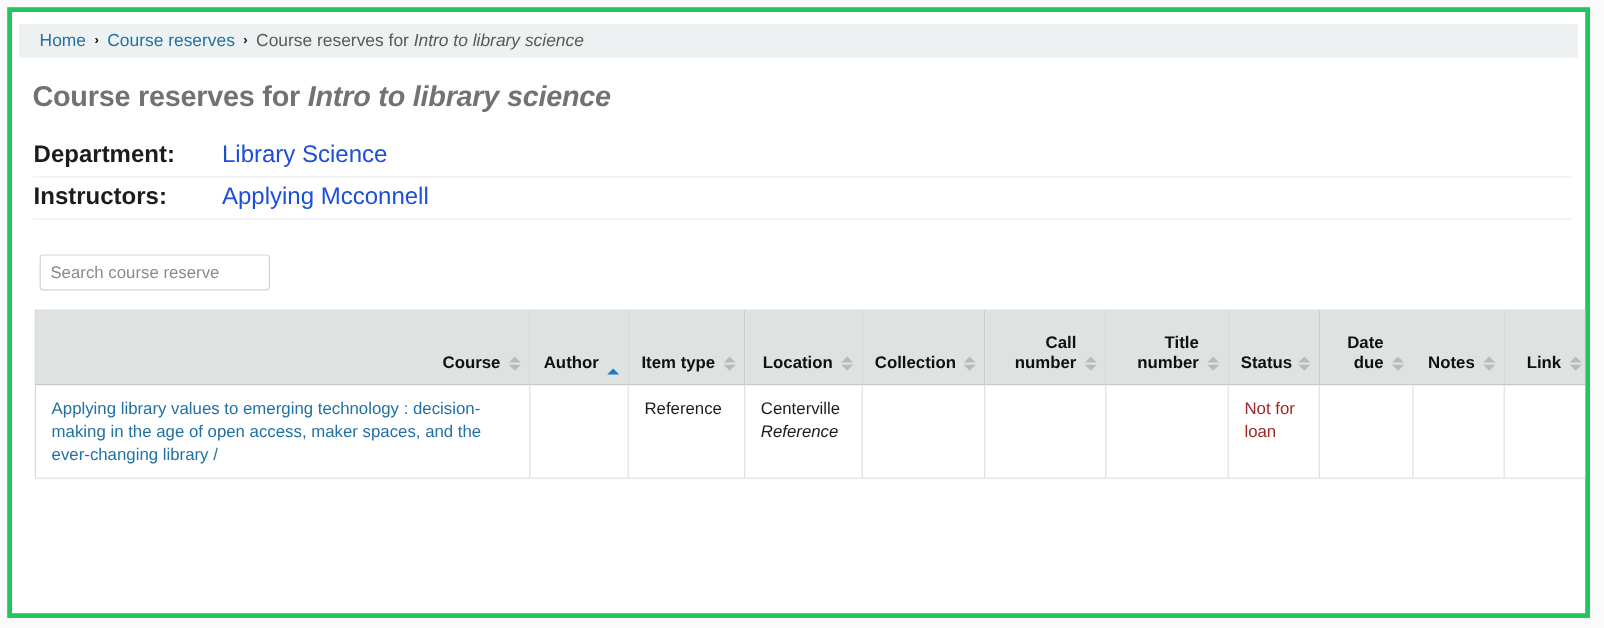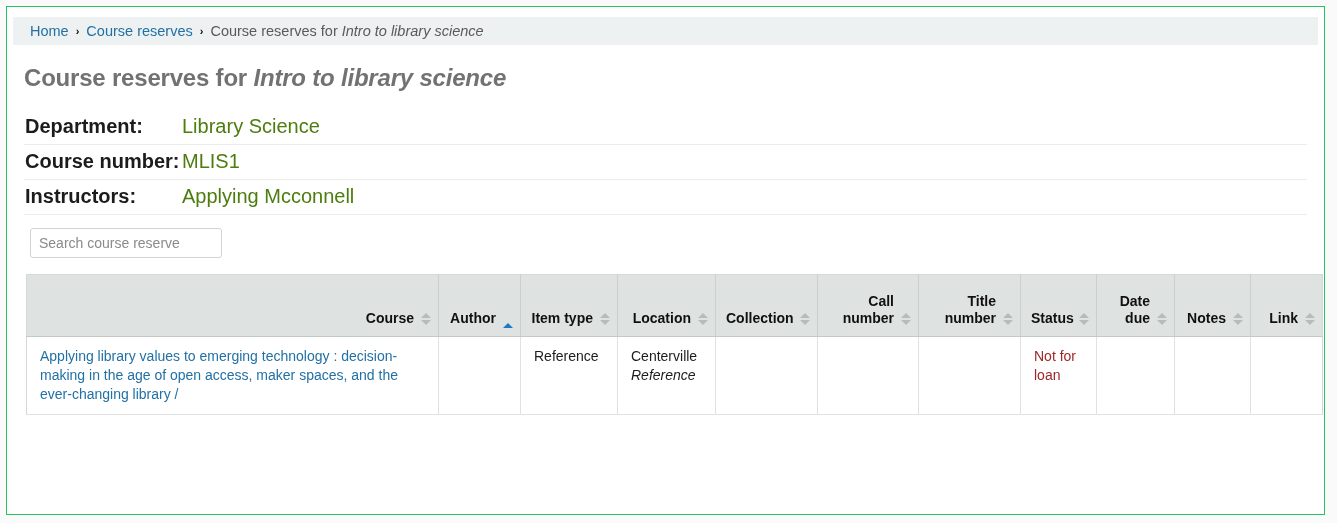--- a/index.html
+++ b/index.html
@@ -17,21 +17,21 @@
     overflow: hidden;
   }
 
   #page-container {
     position: absolute;
     left: 6px;
     top: 6px;
     width: 1319px;
     height: 509px;
     background: #ffffff;
-    border: 1px solid #22c55e;
+    border: 4px solid #22c55e;
     box-sizing: border-box;
     overflow: hidden;
   }
 
   
   #breadcrumb-bar {
     margin: 10px 6px 0 6px;
     height: 28px;
     background: #edf1f1;
     display: flex;
@@ -80,29 +80,29 @@
   #course-meta th {
     text-align: left;
     font-weight: bold;
     color: #1c1c1c;
     width: 157px;
     padding: 5px 0 6px 1px;
     vertical-align: top;
     border-bottom: 1px solid #ededed;
   }
   #course-meta td {
-    color: #4d7c0f;
+    color: #1d4ed8;
     padding: 5px 0 6px 0;
     vertical-align: top;
     border-bottom: 1px solid #ededed;
   }
 
   
   #search-wrap {
-    margin: 13px 0 0 23px;
+    margin: 29px 0 0 23px;
   }
   #search-input {
     width: 174px;
     height: 26px;
     padding: 1px 8px;
     font-family: "Liberation Sans", sans-serif;
     font-size: 14px;
     color: #444;
     border: 1px solid #d3d3d3;
     border-radius: 3px;
@@ -222,24 +222,20 @@
     <span class="crumb-current"><span>Course reserves for</span><em>Intro to library science</em></span>
   </nav>
 
   <h1 id="page-title"><span>Course reserves for </span><em>Intro to library science</em></h1>
 
   <table id="course-meta">
     <tbody>
       <tr>
         <th>Department:</th>
         <td>Library Science</td>
-      </tr>
-      <tr>
-        <th>Course number:</th>
-        <td>MLIS1</td>
       </tr>
       <tr>
         <th>Instructors:</th>
         <td>Applying Mcconnell</td>
       </tr>
     </tbody>
   </table>
 
   <div id="search-wrap">
     <input id="search-input" type="text" placeholder="Search course reserve" style="">

